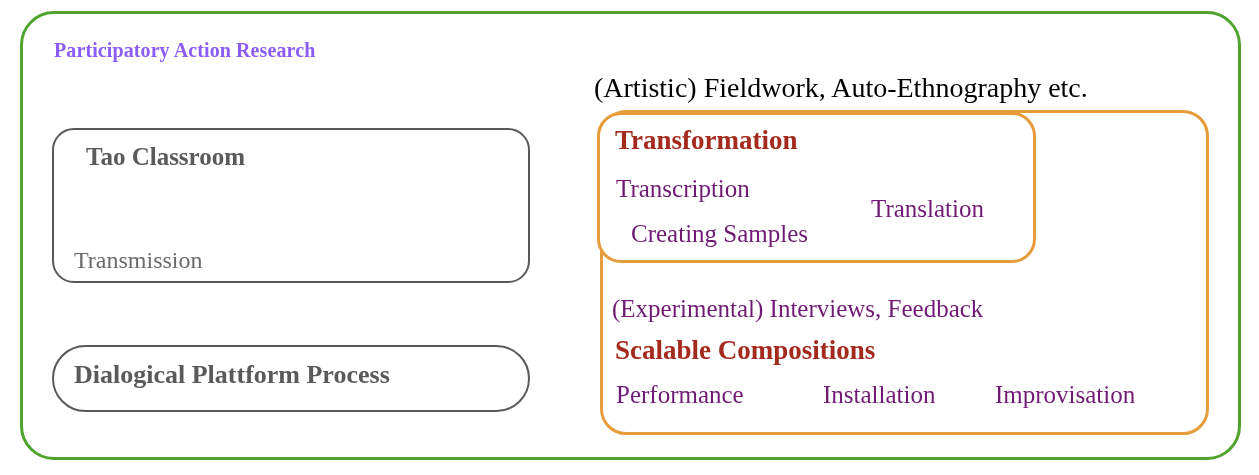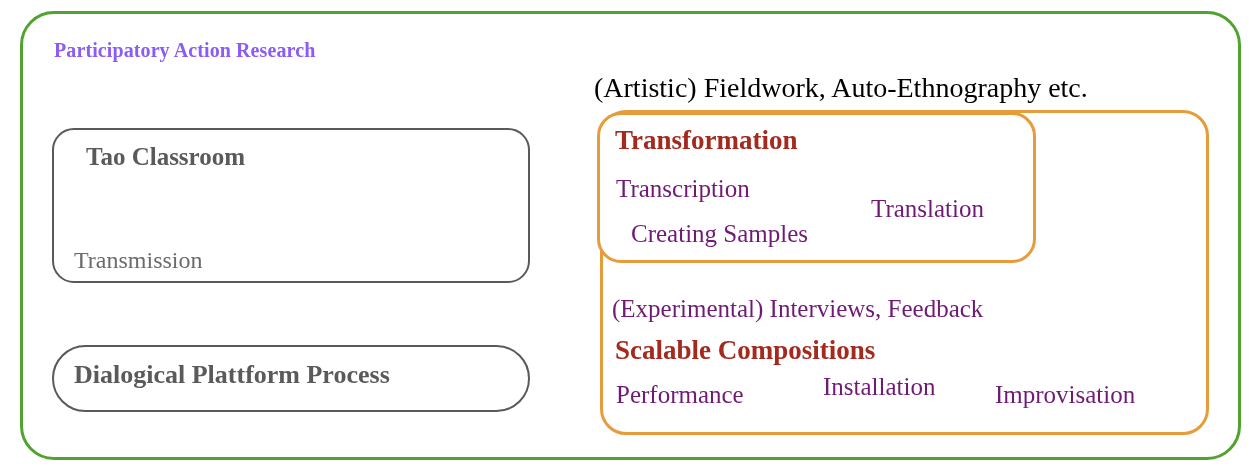--- a/index.html
+++ b/index.html
@@ -112,21 +112,21 @@
     font-size: 25px;
     color: #701a75;
   }
   .t-transformation { left: 615px; top: 127px; text-align: right; }
   .t-transcription  { left: 616px; top: 176px; }
   .t-translation    { left: 871px; top: 171px; margin-top: 25px; }
   .t-creating       { left: 631px; top: 221px; }
   .t-experimental   { left: 612px; top: 276px; margin-top: 20px; }
   .t-scalable       { left: 615px; top: 337px; }
   .t-performance    { left: 616px; top: 382px; }
-  .t-installation   { left: 823px; top: 374px; }
+  .t-installation   { left: 823px; top: 382px; }
   .t-improvisation  { left: 995px; top: 382px; }
 </style>
 </head>
 <body>
 
 <div id="canvas">
 
   <div class="frame frame-green"></div>
 
   <div class="txt heading-green">Participatory Action Research</div>

